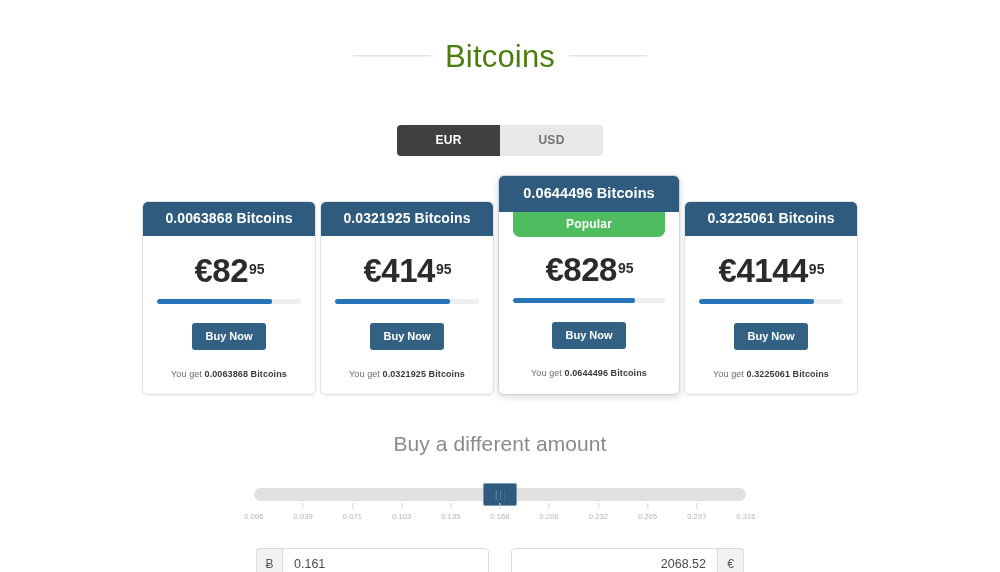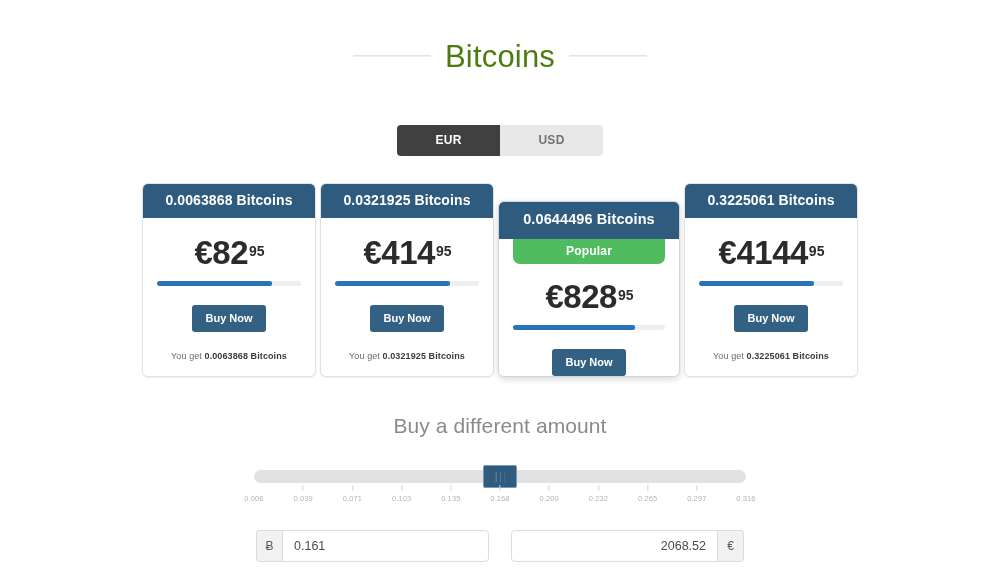--- a/index.html
+++ b/index.html
@@ -316,20 +316,21 @@
         <div class="price">
           <span class="amount"><span>€</span><span>828</span></span><span class="cents">95</span>
         </div>
         <div class="progress">
           <div class="fill" style="width: 80%;"></div>
         </div>
         <div class="buy-now-wrap">
           <button class="buy-now">Buy Now</button>
         </div>
       </div>
+      <div class="card-footer"><span>You get </span><b>0.0644496 Bitcoins</b></div>
     </div>
 
     <div class="card">
       <div class="card-header">0.3225061 Bitcoins</div>
       <div class="card-body">
         <div class="price">
           <span class="amount"><span>€</span><span>4144</span></span><span class="cents">95</span>
         </div>
         <div class="progress">
           <div class="fill" style="width: 80%;"></div>

